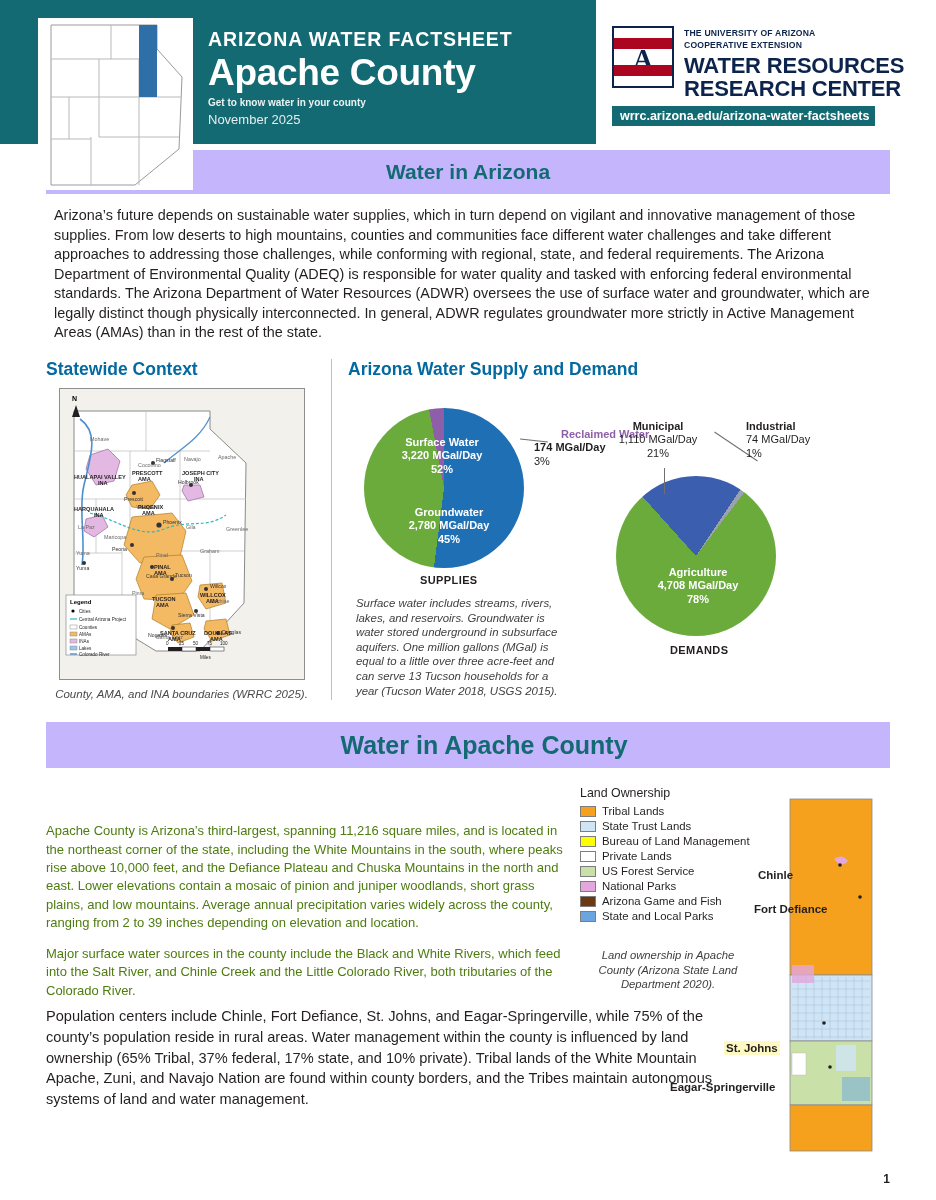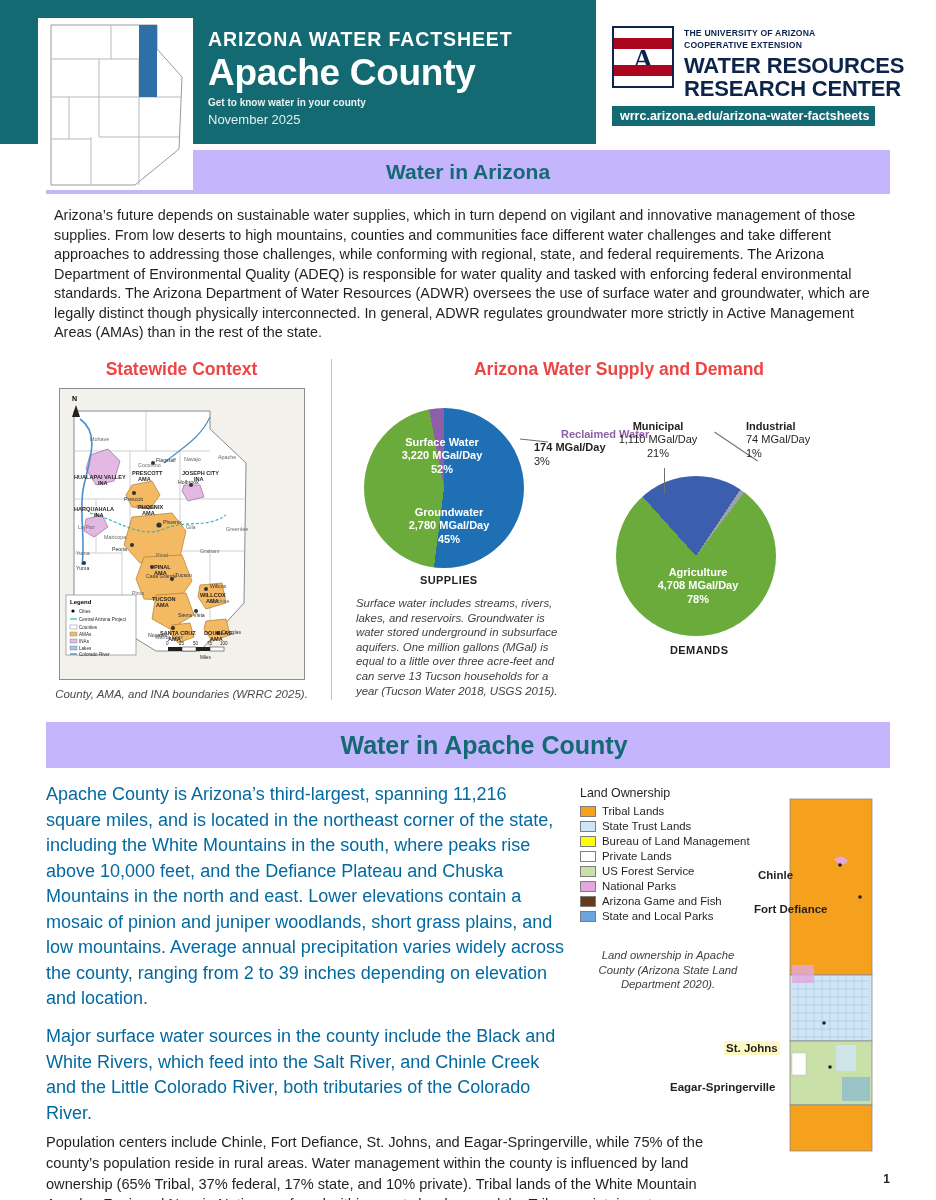--- a/index.html
+++ b/index.html
@@ -143,24 +143,23 @@
 
   
   .figs {
     margin: 16px 46px 0 46px;
     display: flex;
     gap: 0px;
   }
   .fig-left { width: 286px; padding-right: 14px; border-right: 1px solid #bfbfbf; }
   .fig-right { flex: 1; padding-left: 16px; }
   .fig-title {
-    text-align: center;
     font-size: 17.5px;
     font-weight: bold;
-    color: #ef4444;
+    color: #0369a1;
     margin-bottom: 8px;
   }
   .map-box {
     width: 246px; height: 292px;
     margin: 0 auto;
     border: 1px solid #8e8e8e;
     background: #f4f2ee;
     position: relative;
     overflow: hidden;
   }
@@ -204,23 +203,24 @@
   }
   .leader { position:absolute; background:#6f6f6f; }
 
   
   .county-body {
     margin: 14px 46px 0 46px;
     display: flex;
   }
   .county-text {
     width: 520px;
-    font-size: 18px;
+    font-size: 13px;
     line-height: 1.42;
-    color: #0369a1;
+    color: #4d7c0f;
+    margin-top: 40px;
   }
   .county-text p { margin: 0 0 12px 0; }
   .legend-col {
     width: 190px;
     padding-left: 14px;
     padding-top: 4px;
   }
   .legend-title {
     font-size: 12.4px;
     color: #231f20;

